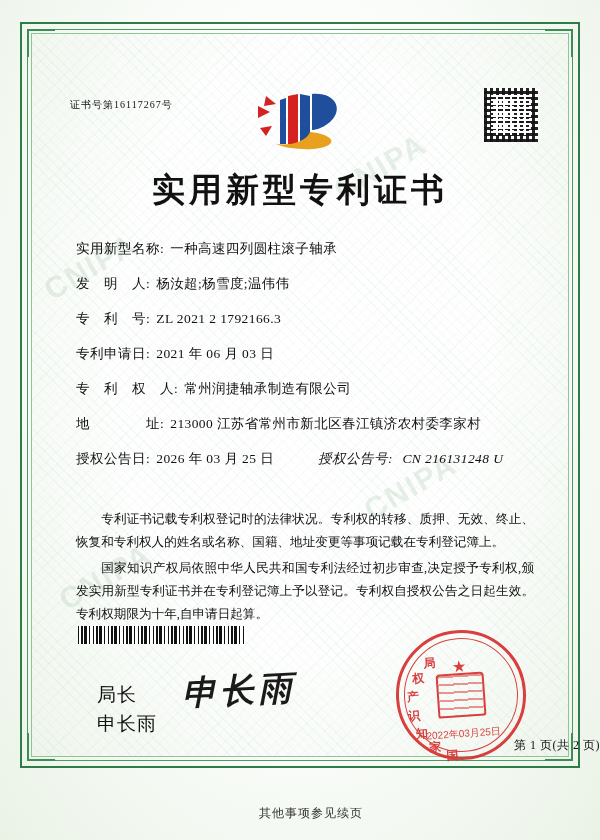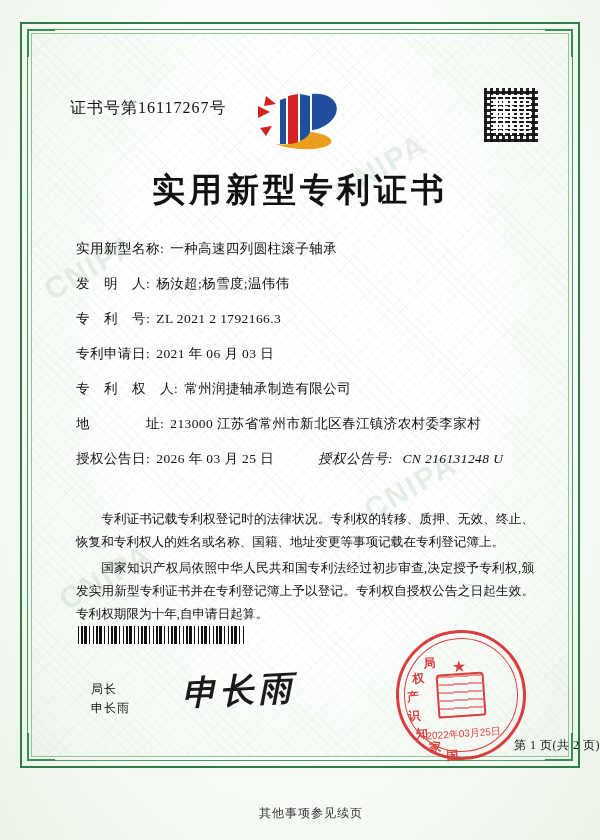--- a/index.html
+++ b/index.html
@@ -77,21 +77,21 @@
   .wm1 { left: 40px;  top: 250px; }
   .wm2 { left: 330px; top: 150px; }
   .wm3 { left: 360px; top: 470px; }
   .wm4 { left: 55px;  top: 560px; }
 
   
   .cert-no {
     position: absolute;
     left: 70px;
     top: 98px;
-    font-size: 16px;
+    font-size: 10px;
     color: #111;
     letter-spacing: 1px;
   }
   .qr {
     position: absolute;
     right: 62px;
     top: 88px;
     width: 54px;
     height: 54px;
     background-color: #fff;
@@ -181,23 +181,23 @@
     top: 626px;
     width: 168px;
     height: 18px;
     background-image: repeating-linear-gradient(90deg,
       #111 0 1px, #fff 1px 3px, #111 3px 5px, #fff 5px 6px,
       #111 6px 9px, #fff 9px 11px, #111 11px 12px, #fff 12px 15px);
   }
 
   .signer {
     position: absolute;
-    left: 91px;
+    left: 97px;
     top: 680px;
-    font-size: 12px;
+    font-size: 19px;
     line-height: 1.55;
     color: #111;
     letter-spacing: 1px;
   }
   .signature {
     position: absolute;
     left: 182px;
     top: 668px;
     font-size: 34px;
     font-family: "DejaVu Serif", serif;

